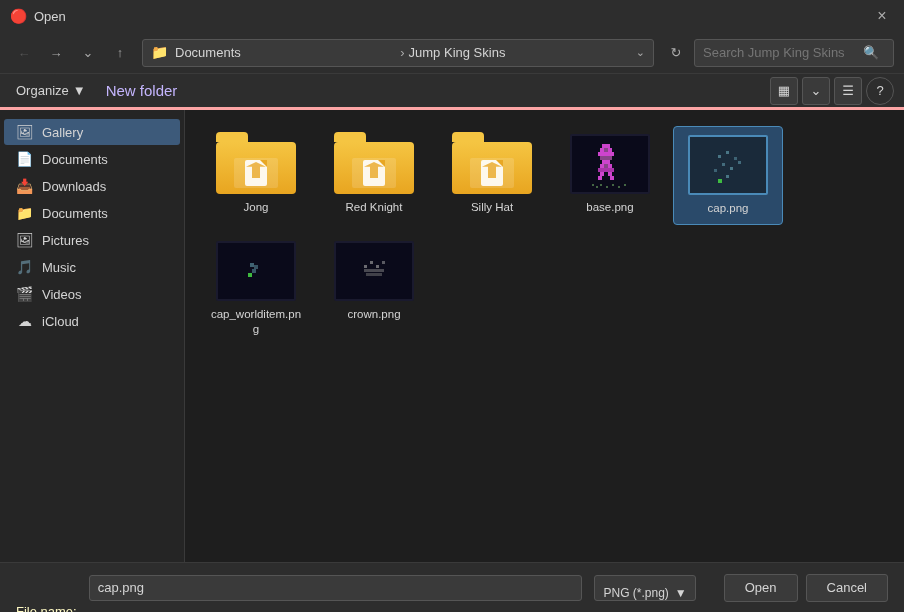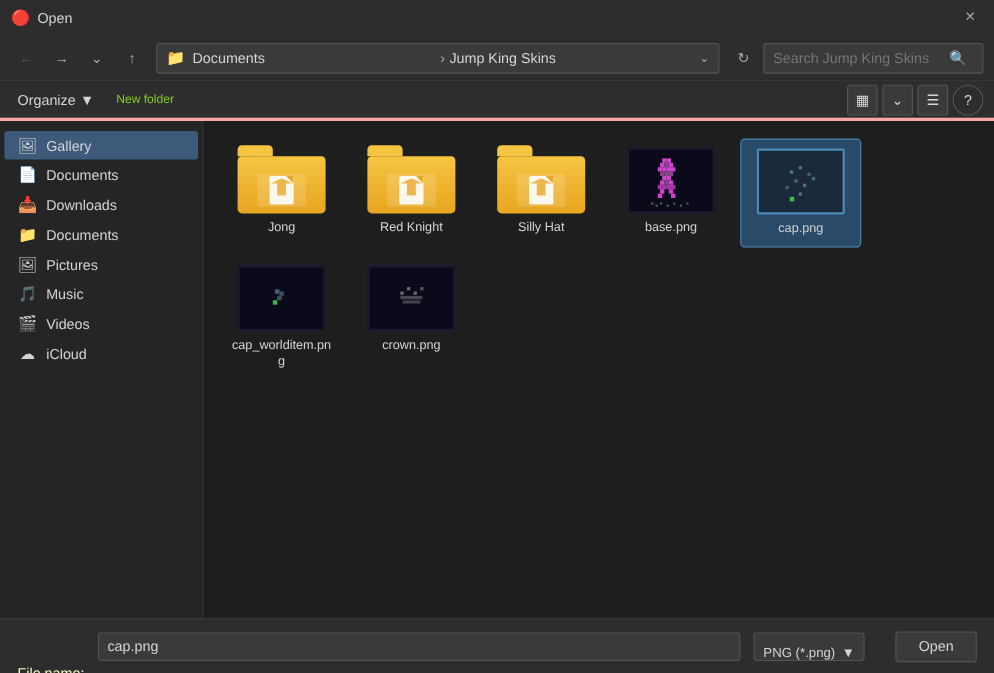--- a/index.html
+++ b/index.html
@@ -162,23 +162,23 @@
       font-size: 13px;
       display: flex;
       align-items: center;
       gap: 4px;
       padding: 4px 6px;
       border-radius: 3px;
     }
     .new-folder-btn {
       background: transparent;
       border: none;
-      color: #84cc16;
-      cursor: pointer;
-      font-size: 11px;
+      color: #c4b5fd;
+      cursor: pointer;
+      font-size: 15px;
       padding: 4px 6px;
       border-radius: 3px;
     }
 
     .view-controls {
       margin-left: auto;
       display: flex;
       align-items: center;
       gap: 4px;
     }
@@ -675,14 +675,15 @@
 
 <div class="bottom-bar">
   <label class="file-name-label">File name:</label>
   <input class="file-name-input" type="text" value="cap.png" style="">
   <div class="dropdown-btn">
     <span>PNG (*.png)</span>
     <span>▼</span>
   </div>
   <div class="bottom-actions">
     <button class="action-btn primary">Open</button>
+    <button class="action-btn secondary">Cancel</button>
   </div>
 </div>
 
 </body></html>

